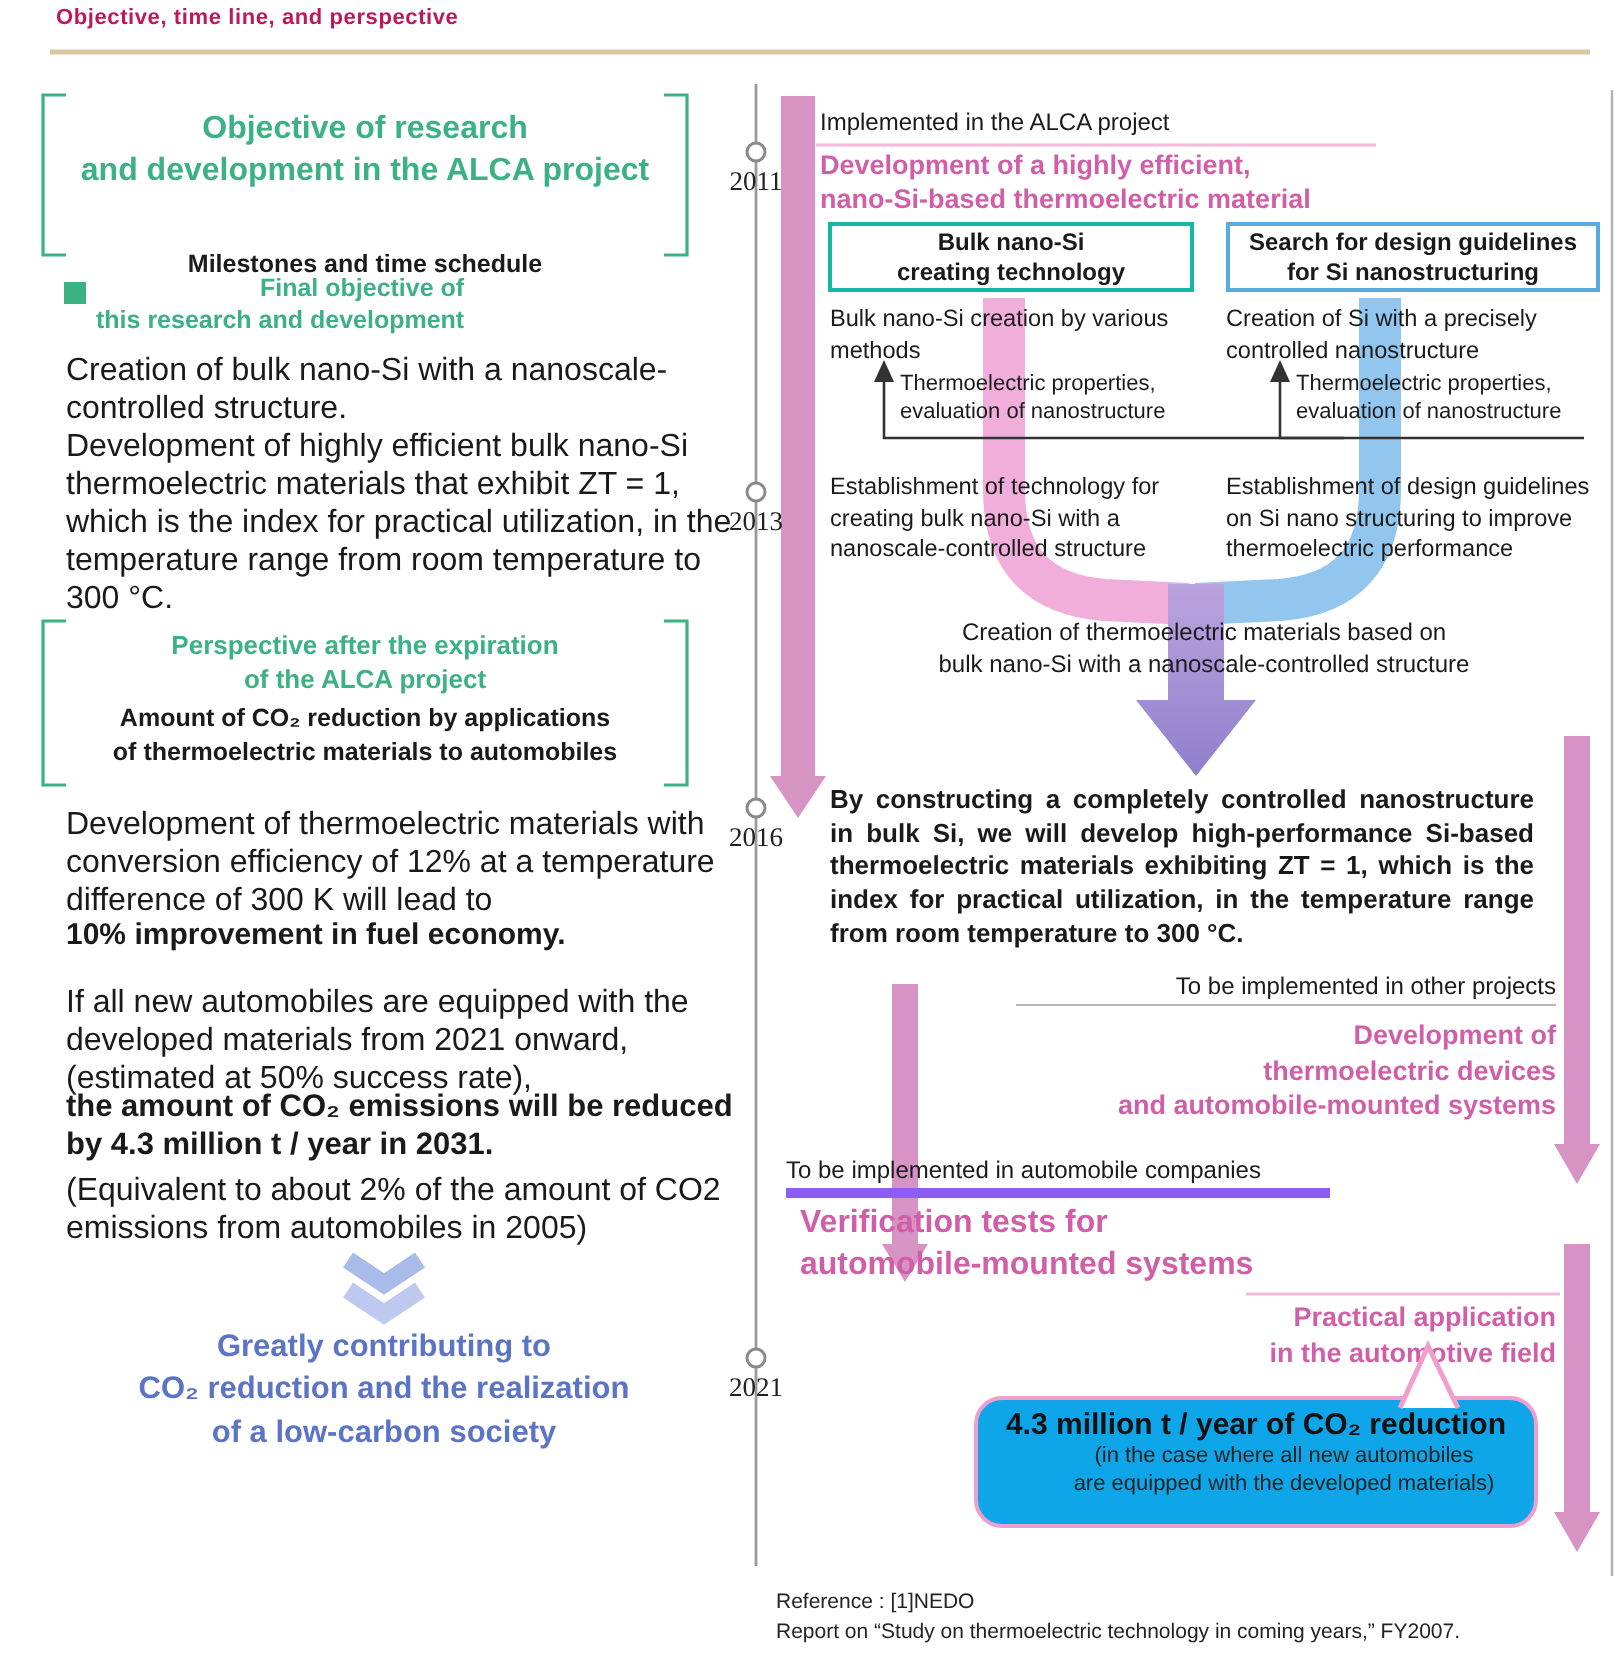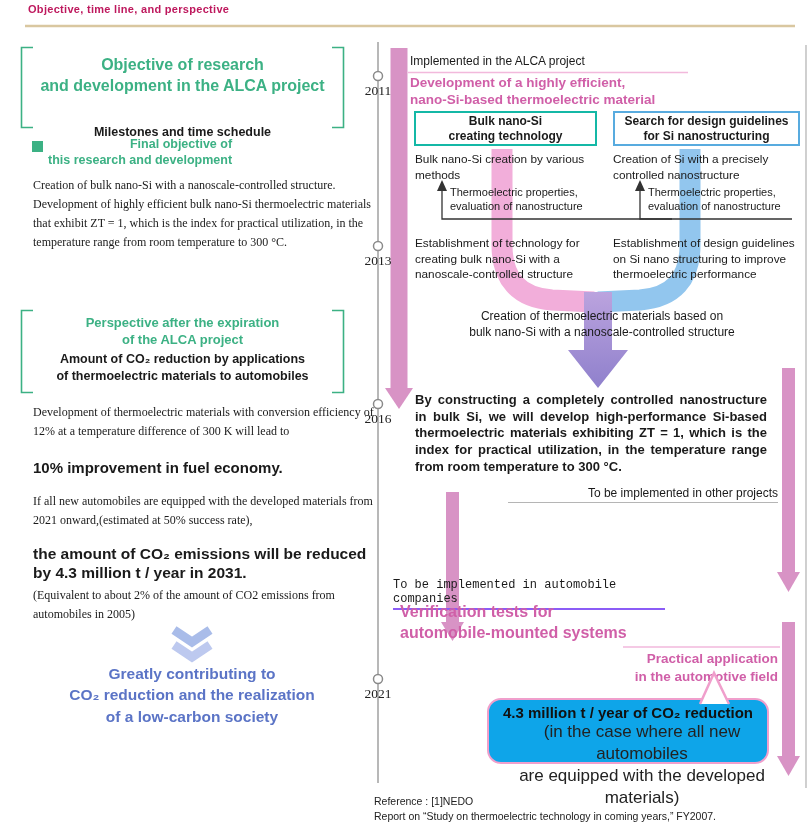--- a/index.html
+++ b/index.html
@@ -10,21 +10,21 @@
   .txt{position:absolute;z-index:2;}
   #bg-svg{position:absolute;left:0;top:0;z-index:0;}
   #fg-svg{position:absolute;left:0;top:0;z-index:3;pointer-events:none;}
   .page-title{left:28px;top:3px;font-size:11px;font-weight:bold;letter-spacing:.3px;color:#be185d;}
   .green{color:#3cb184;font-weight:bold;text-align:right;}
   .center{text-align:center;}
   .right{text-align:right;}
   .obj-head{left:20px;top:55px;width:325px;font-size:16px;line-height:1.3;}
   .obj-sub{left:20px;top:92px;width:325px;font-size:12.5px;font-weight:bold;margin-top:33px;}
   .fin-head{left:48px;top:137px;font-size:12.5px;line-height:1.25;}
-  .body12{font-size:12px;line-height:19px;font-family:Liberation Serif, serif;}
+  .body12{font-size:16px;line-height:19px;}
   .fin-body{left:33px;top:176px;width:345px;}
   .persp-head{left:20px;top:315px;width:325px;font-size:13px;line-height:1.3;}
   .persp-sub{left:20px;top:351px;width:325px;font-size:12.5px;font-weight:bold;line-height:1.35;}
   .fuel-lead{left:33px;top:403px;width:352px;}
   .fuel-high{left:33px;top:459px;font-size:15px;font-weight:bold;}
   .co2-lead{left:33px;top:492px;width:350px;}
   .co2-high{left:33px;top:544px;width:352px;font-size:15.5px;font-weight:bold;line-height:1.25;}
   .co2-note{left:33px;top:586px;width:345px;}
   .conclusion{left:22px;top:663px;width:340px;font-size:15.5px;font-weight:bold;color:#5b74c6;line-height:1.38;}
   .year{width:46px;text-align:center;font-family:"Liberation Serif","DejaVu Serif",serif;font-size:13.5px;color:#222;}
@@ -41,28 +41,28 @@
   .fb{font-size:11px;line-height:1.3;}
   .fb-left{left:450px;top:185px;width:180px;}
   .fb-right{left:648px;top:185px;width:155px;}
   .est-left{left:415px;top:236px;width:190px;}
   .est-right{left:613px;top:236px;width:196px;}
   .merge-text{left:432px;top:308px;width:340px;font-size:12px;line-height:1.35;}
   .goal2016{left:415px;top:392px;width:352px;font-size:13px;font-weight:bold;line-height:1.28;text-align:justify;}
   .underlabel{font-size:12px;padding-bottom:2px;}
   .other-proj{left:508px;top:486px;width:270px;border-bottom:1px solid #b5b5b5;}
   .devices{left:480px;top:509px;width:298px;font-size:13.5px;line-height:1.3;}
-  .companies{left:393px;top:578px;width:272px;border-bottom:2px solid #8b5cf6;font-family:Liberation Mono, monospace;}
+  .companies{left:393px;top:578px;width:272px;border-bottom:5px solid #8b5cf6;}
   .verification{left:400px;top:602px;font-size:16px;line-height:1.3;}
   .practical{left:600px;top:650px;width:178px;font-size:13.5px;line-height:1.3;}
   .bubble{left:487px;top:698px;width:278px;height:58px;border:2.5px solid #f09fcc;border-radius:14px;
           background:#0ea5e9;z-index:2;text-align:center;padding-top:4px;}
   .bubble-head{font-size:15px;font-weight:bold;color:#111;}
-  .bubble-note{font-size:17px;line-height:1.3;color:#222;padding-left:28px;}
-  .reference{left:374px;top:794px;font-size:10.5px;line-height:1.4;color:#222;}
+  .bubble-note{font-size:11px;line-height:1.3;color:#222;padding-left:28px;}
+  .reference{left:388px;top:794px;font-size:10.5px;line-height:1.4;color:#222;}
 </style>
 </head>
 <body>
 
 <div id="slide">
 
   <svg id="bg-svg" width="809" height="831" viewBox="0 0 809 831">
     <defs>
       <linearGradient id="gradPurple" x1="0" y1="0" x2="0" y2="1">
         <stop offset="0" stop-color="#bba3de"></stop>
@@ -168,20 +168,23 @@
 
   <div class="txt coltxt est-left">Establishment of technology for creating bulk nano-Si with a nanoscale-controlled structure</div>
   <div class="txt coltxt est-right">Establishment of design guidelines on Si nano structuring to improve thermoelectric performance</div>
 
   <div class="txt merge-text center pre">Creation of thermoelectric materials based on
 bulk nano-Si with a nanoscale-controlled structure</div>
 
   <div class="txt goal2016">By constructing a completely controlled nanostructure in bulk Si, we will develop high-performance Si-based thermoelectric materials exhibiting ZT = 1, which is the index for practical utilization, in the temperature range from room temperature to 300 °C.</div>
 
   <div class="txt underlabel right other-proj">To be implemented in other projects</div>
+  <div class="txt devices pinktxt right pre">Development of
+thermoelectric devices
+and automobile-mounted systems</div>
 
   <div class="txt underlabel companies">To be implemented in automobile companies</div>
   <div class="txt verification pinktxt pre">Verification tests for
 automobile-mounted systems</div>
 
   <div class="txt practical pinktxt right pre">Practical application
 in the automotive field</div>
 
   <div class="abs bubble">
     <div class="bubble-head">4.3 million t / year of CO₂ reduction</div>

